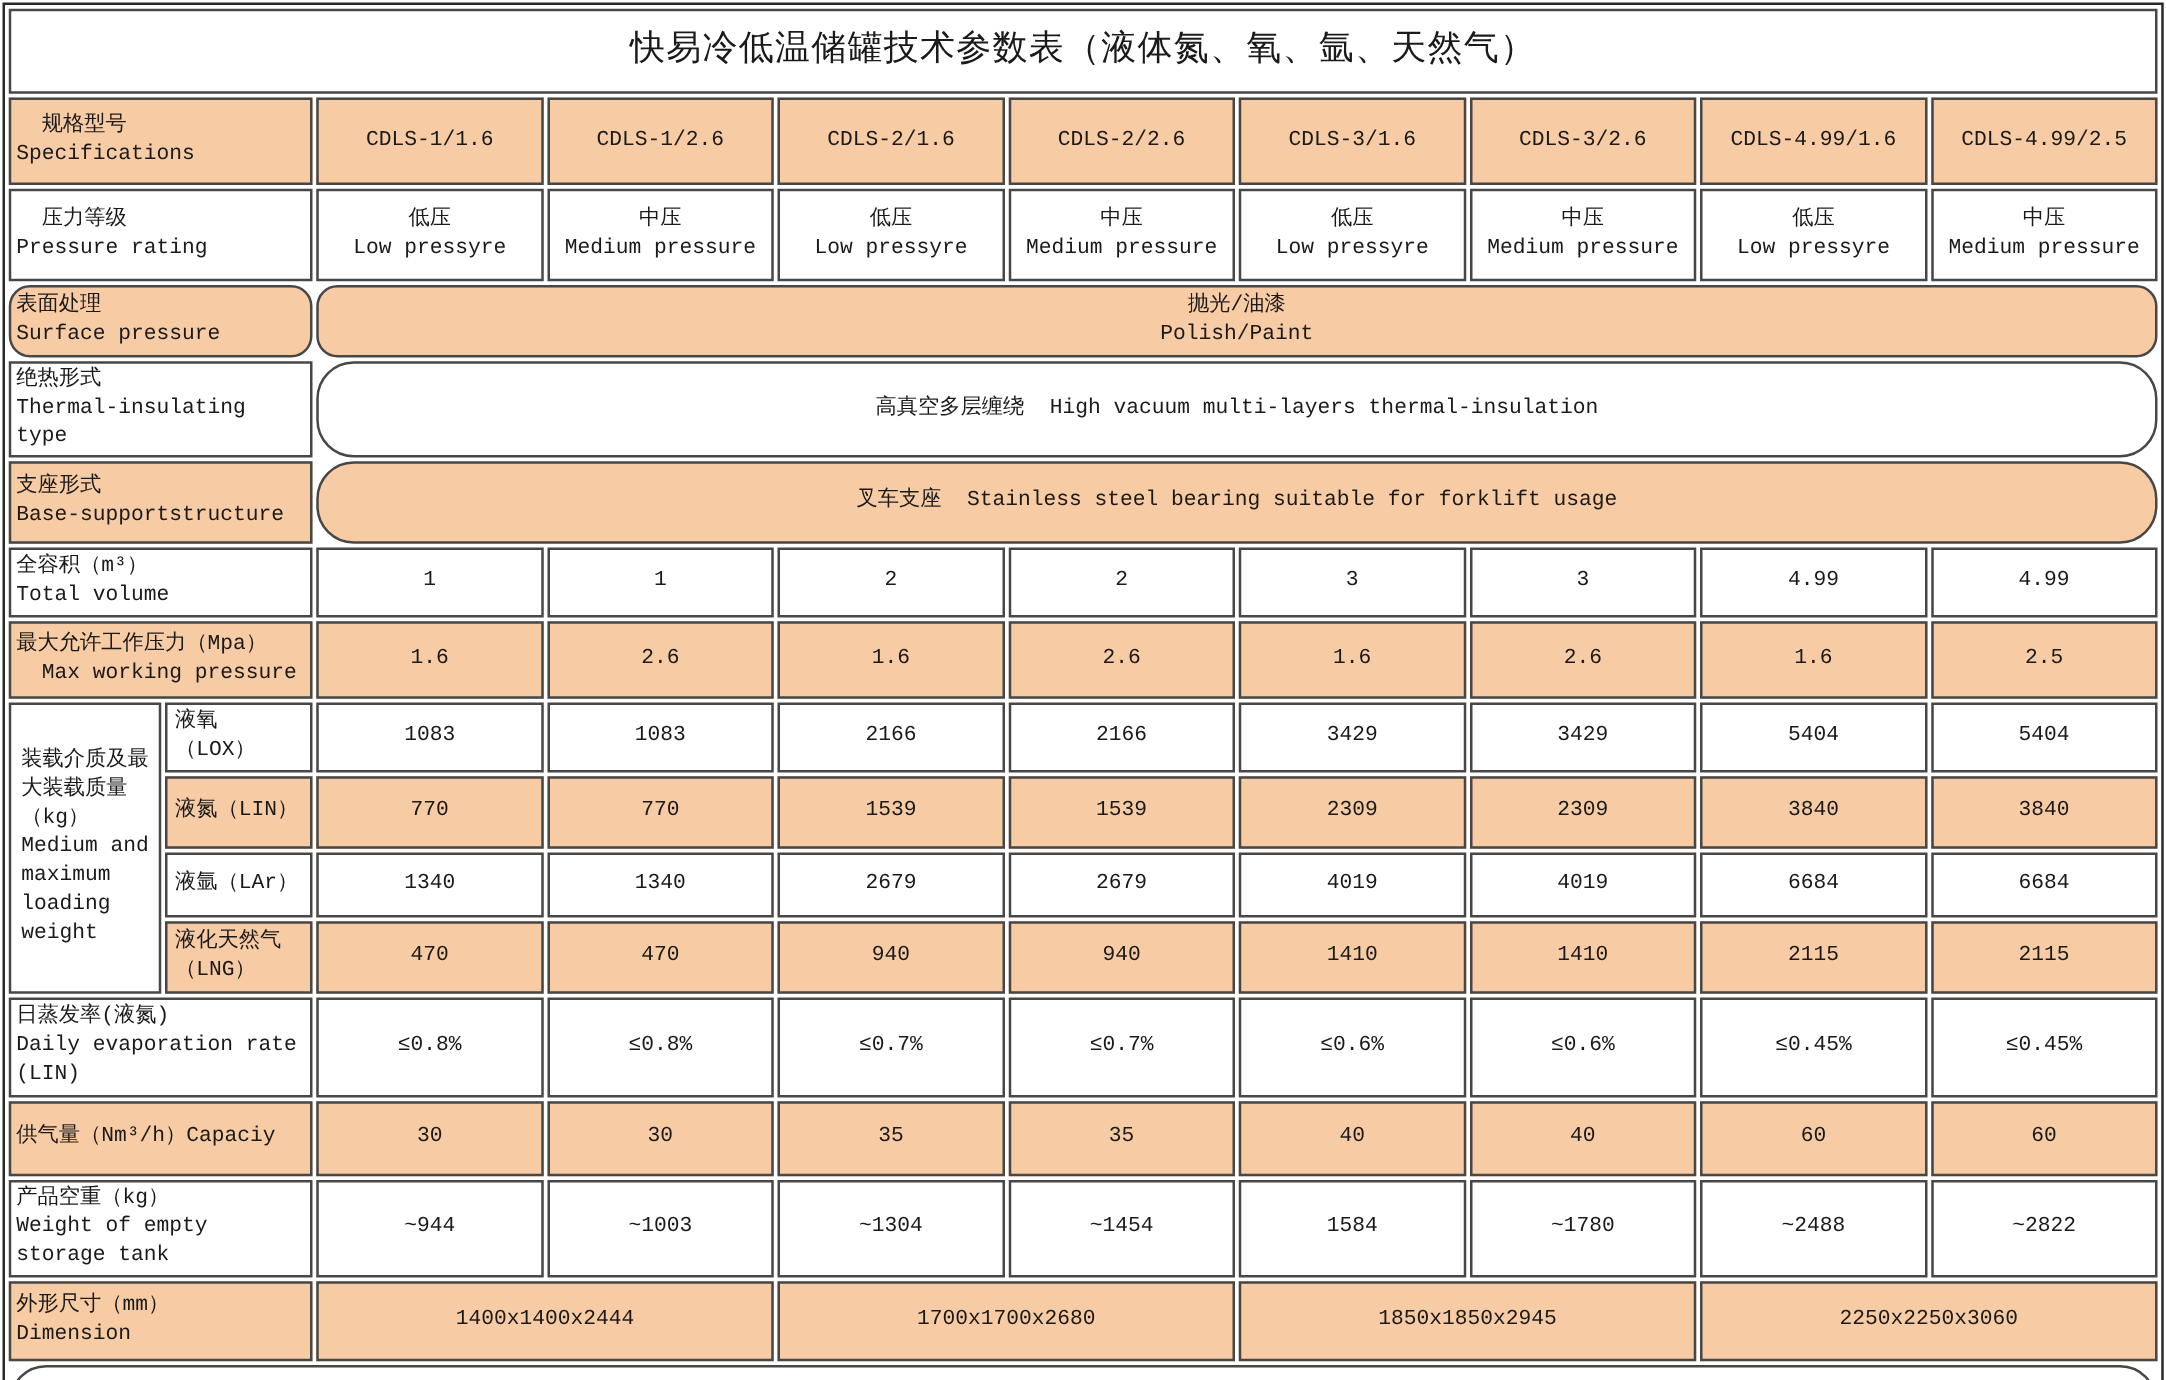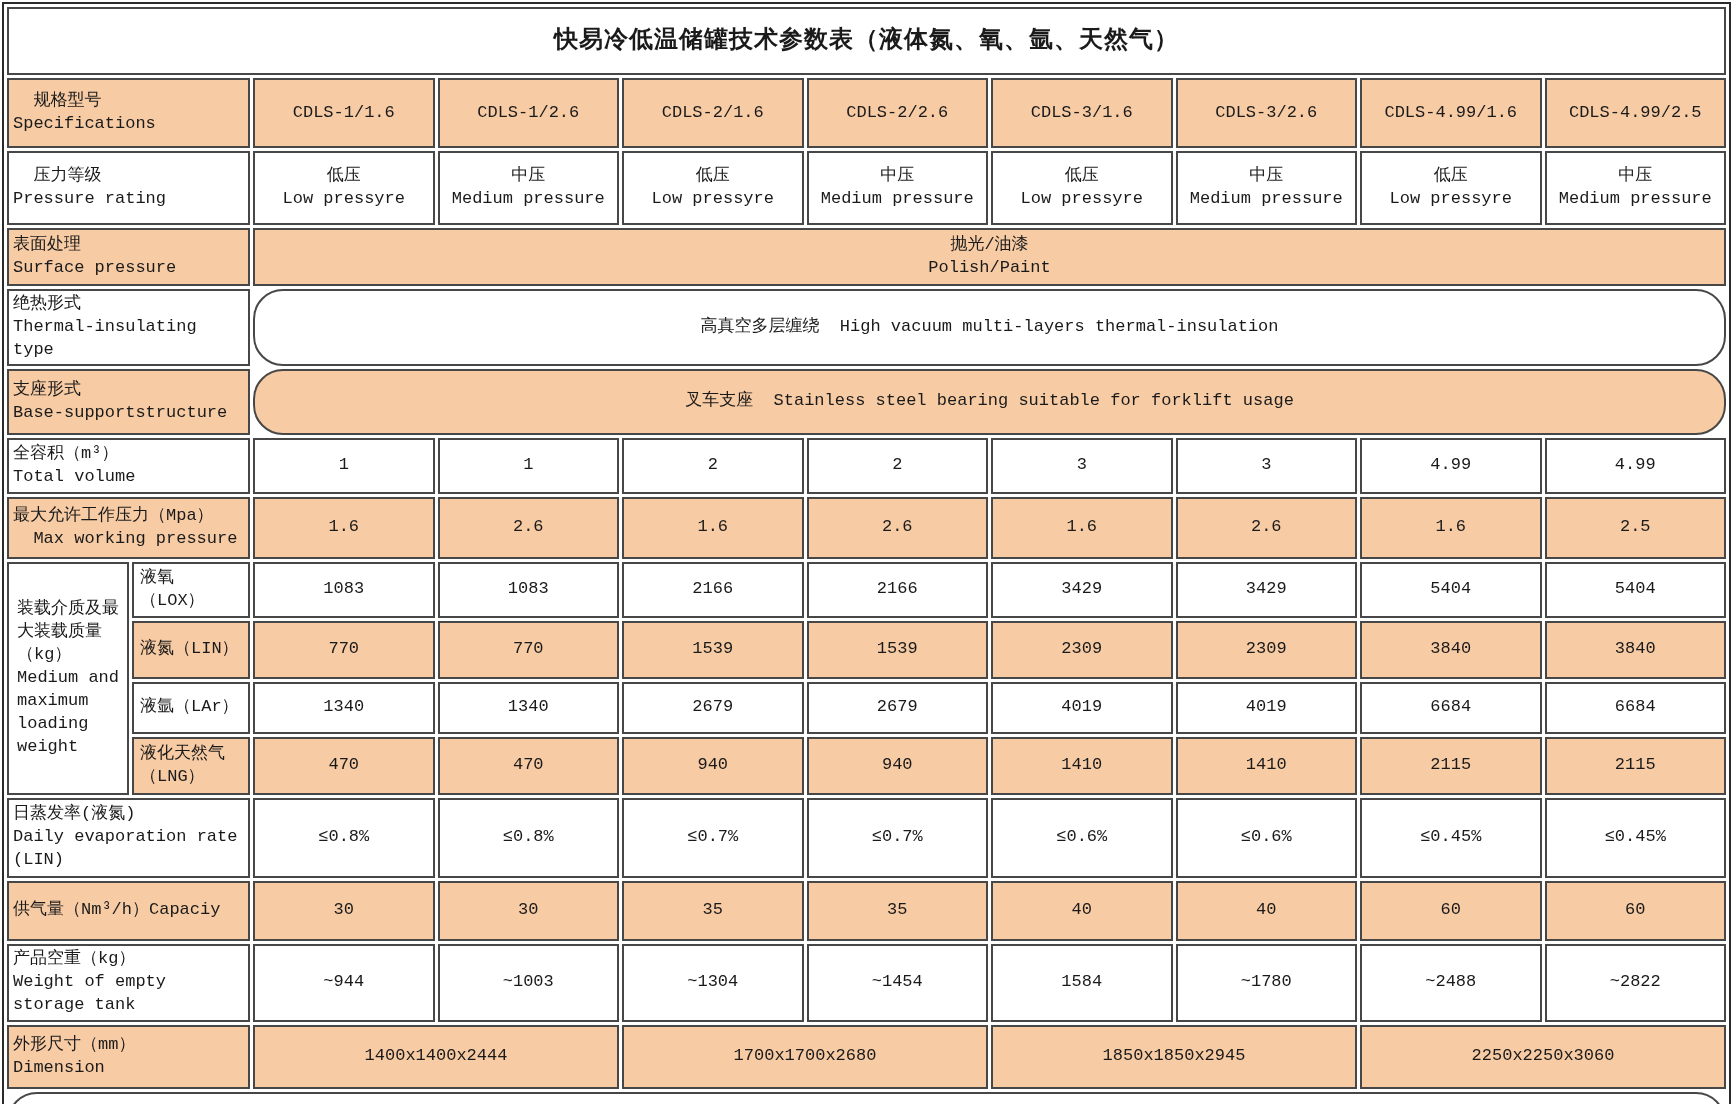--- a/index.html
+++ b/index.html
@@ -27,41 +27,41 @@
     text-align:center;
     font-size:17px;
     line-height:1.35;
     padding:2px 4px;
     overflow:hidden;
   }
   tr.orange td{background:#f7cba4;}
   td.white-cell{background:#ffffff;}
   td.orange-cell{background:#f7cba4;}
   td.title-cell{
-    font-size:24px;
-    font-weight:bold;
+    font-size:28px;
+    font-weight:normal;
     letter-spacing:1px;
     border:2px solid #474747;
   }
   td.label{
     text-align:left;
     padding-right:4px;
   }
   .ind{padding-left:2ch;}
   .prewrap{white-space:pre-wrap;border-radius:30px;}
   td.note-cell{
     text-align:left;
     padding-left:14px;
     font-size:18px;
   }
   
   tr.r-title td{height:60px;}
   tr.r-header td{height:62px;}
   tr.r-press td{height:66px;}
-  tr.r-surface td{height:50px;}
+  tr.r-surface td{height:50px;border-radius:17px;}
   tr.r-thermal td{height:60px;}
   tr.r-base td{height:58px;}
   tr.r-volume td{height:48px;}
   tr.r-maxp td{height:54px;}
   tr.r-lox td{height:48px;}
   tr.r-lin td{height:50px;margin-left:39px;}
   tr.r-lar td{height:44px;}
   tr.r-lng td{height:50px;}
   tr.r-evap td{height:72px;}
   tr.r-cap td{height:52px;}

